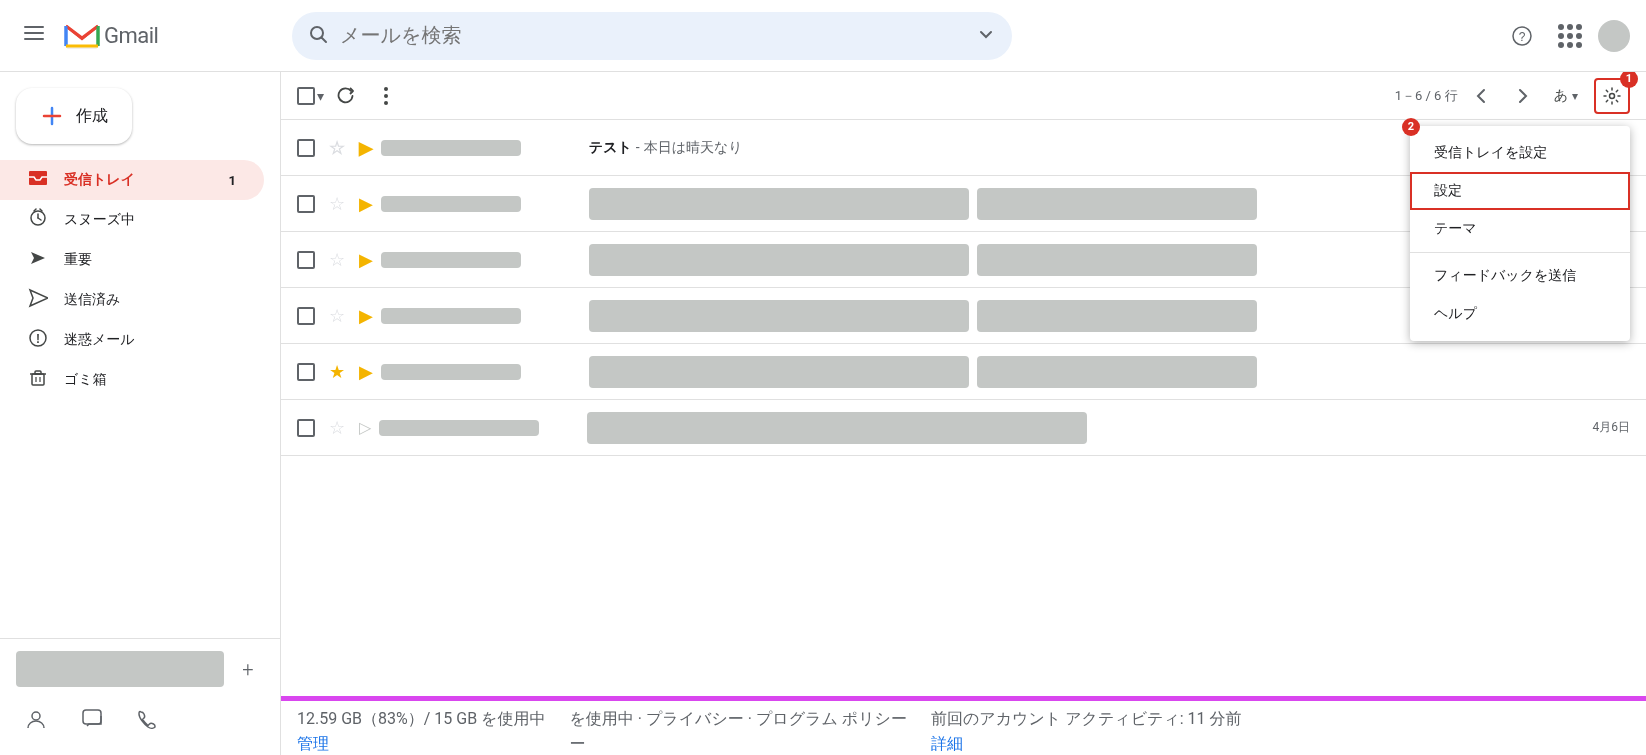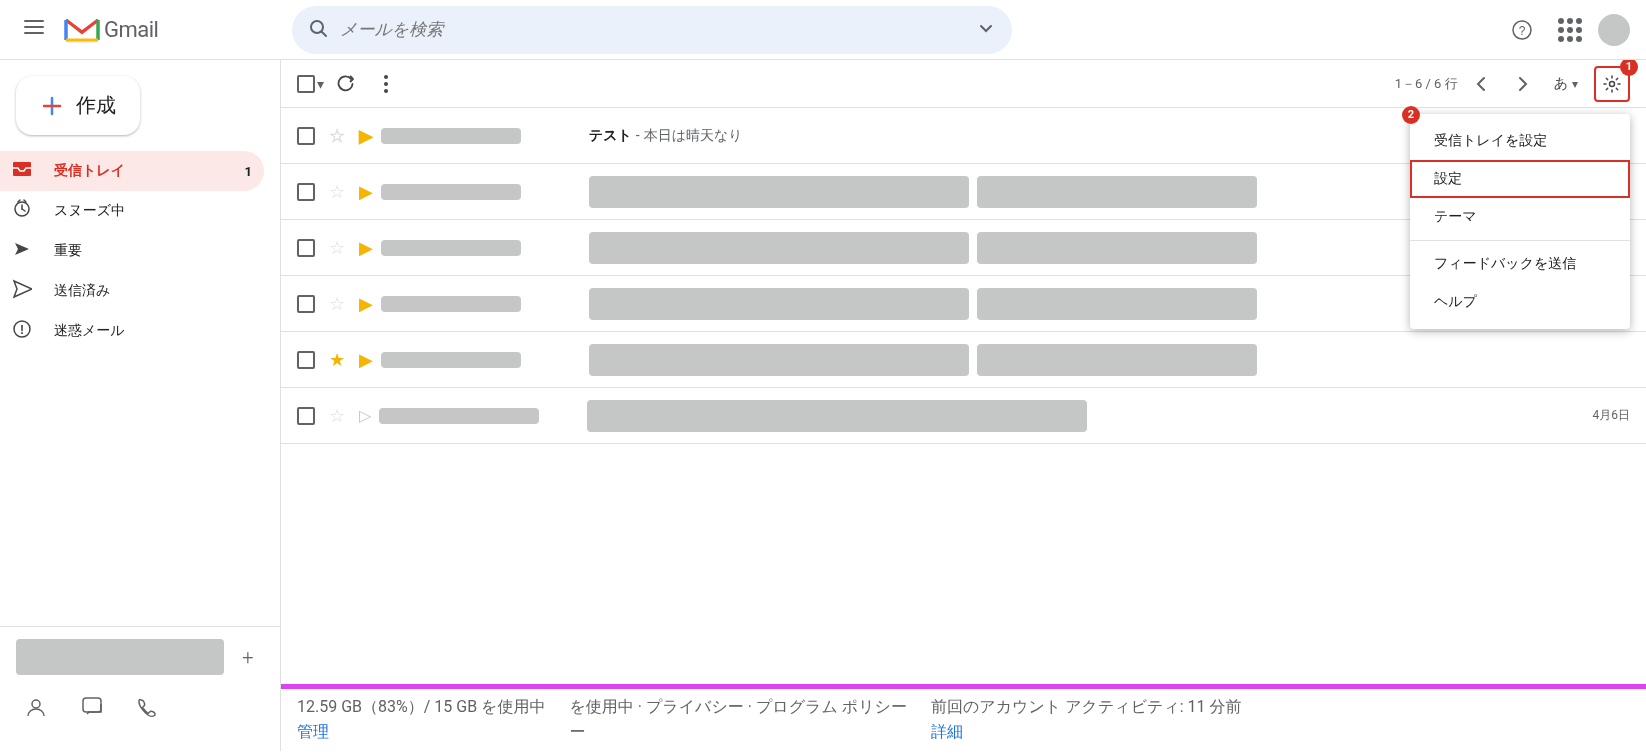--- a/index.html
+++ b/index.html
@@ -2,21 +2,21 @@
 <html><head>
   <meta charset="utf-8">
   <style>
     * { margin: 0; padding: 0; box-sizing: border-box; }
     body { font-family: 'Google Sans', Roboto, Arial, sans-serif; background: #fff; width: 1646px; height: 755px; overflow: hidden; font-size: 14px; color: #202124; }
 
     
     .header {
       display: flex;
       align-items: center;
-      height: 60px;
+      height: 72px;
       padding: 0 16px;
       border-bottom: 1px solid #e0e0e0;
       gap: 16px;
       position: relative;
       z-index: 10;
     }
     .header-left {
       display: flex;
       align-items: center;
       gap: 12px;
@@ -56,24 +56,23 @@
       gap: 12px;
     }
     .search-icon {
       color: #5f6368;
       font-size: 18px;
     }
     .search-input {
       border: none;
       background: transparent;
       outline: none;
-      font-size: 17px;
+      font-size: 20px;
       color: #5f6368;
       flex: 1;
-      font-style: italic;
     }
     .search-dropdown-arrow {
       color: #5f6368;
       font-size: 18px;
       cursor: pointer;
     }
     .header-right {
       margin-left: auto;
       display: flex;
       align-items: center;
@@ -120,38 +119,38 @@
     .compose-btn {
       display: flex;
       align-items: center;
       gap: 12px;
       margin: 8px 16px 16px 16px;
       padding: 16px 24px;
       background: #fff;
       border-radius: 16px;
       box-shadow: 0 1px 3px rgba(0,0,0,0.2), 0 1px 2px rgba(0,0,0,0.1);
       cursor: pointer;
-      font-size: 20px;
+      font-size: 16px;
       font-weight: 500;
       color: #202124;
       border: none;
       transition: box-shadow 0.2s;
     }
     .compose-plus {
       font-size: 24px;
       color: #1a73e8;
       display: flex;
       align-items: center;
     }
     .compose-plus svg { width: 24px; height: 24px; }
     .nav-item {
       display: flex;
       align-items: center;
-      gap: 22px;
-      padding: 4px 12px;
+      gap: 16px;
+      padding: 4px 28px;
       height: 40px;
       border-radius: 0 20px 20px 0;
       cursor: pointer;
       font-size: 14px;
       color: #202124;
       position: relative;
       margin-right: 16px;
     }
     .nav-item.active {
       background: #fce8e6;
@@ -515,20 +514,32 @@
         <div class="nav-item">
           <span class="nav-icon">
             <svg width="20" height="20" viewBox="0 0 20 20" fill="none">
               <circle cx="10" cy="10" r="8" fill="none" stroke="#444746" stroke-width="1.5"></circle>
               <text x="10" y="15" text-anchor="middle" font-size="12" font-weight="bold" fill="#444746" font-family="Arial">!</text>
             </svg>
           </span>
           <span class="nav-label">迷惑メール</span>
         </div>
 
+        <div class="nav-item">
+          <span class="nav-icon">
+            <svg width="20" height="20" viewBox="0 0 20 20" fill="none">
+              <rect x="4" y="6" width="12" height="11" rx="1" fill="none" stroke="#444746" stroke-width="1.5"></rect>
+              <line x1="2" y1="6" x2="18" y2="6" stroke="#444746" stroke-width="1.5"></line>
+              <rect x="7" y="3" width="6" height="3" rx="1" fill="none" stroke="#444746" stroke-width="1.5"></rect>
+              <line x1="8" y1="9" x2="8" y2="14" stroke="#444746" stroke-width="1.2"></line>
+              <line x1="12" y1="9" x2="12" y2="14" stroke="#444746" stroke-width="1.2"></line>
+            </svg>
+          </span>
+          <span class="nav-label">ゴミ箱</span>
+        </div>
       </div>
 
       <div class="sidebar-bottom-section">
         <div style="display:flex;align-items:center;padding:4px 16px;gap:8px;">
           <div style="height:36px;background:#c4c7c5;border-radius:4px;flex:1;"></div>
           <div style="width:32px;height:32px;border-radius:50%;display:flex;align-items:center;justify-content:center;cursor:pointer;color:#5f6368;font-size:20px;font-weight:300;">+</div>
         </div>
         <div style="display:flex;align-items:center;padding:8px 16px;gap:16px;">
           <div class="footer-icon">
             <svg width="22" height="22" viewBox="0 0 22 22" fill="none">

